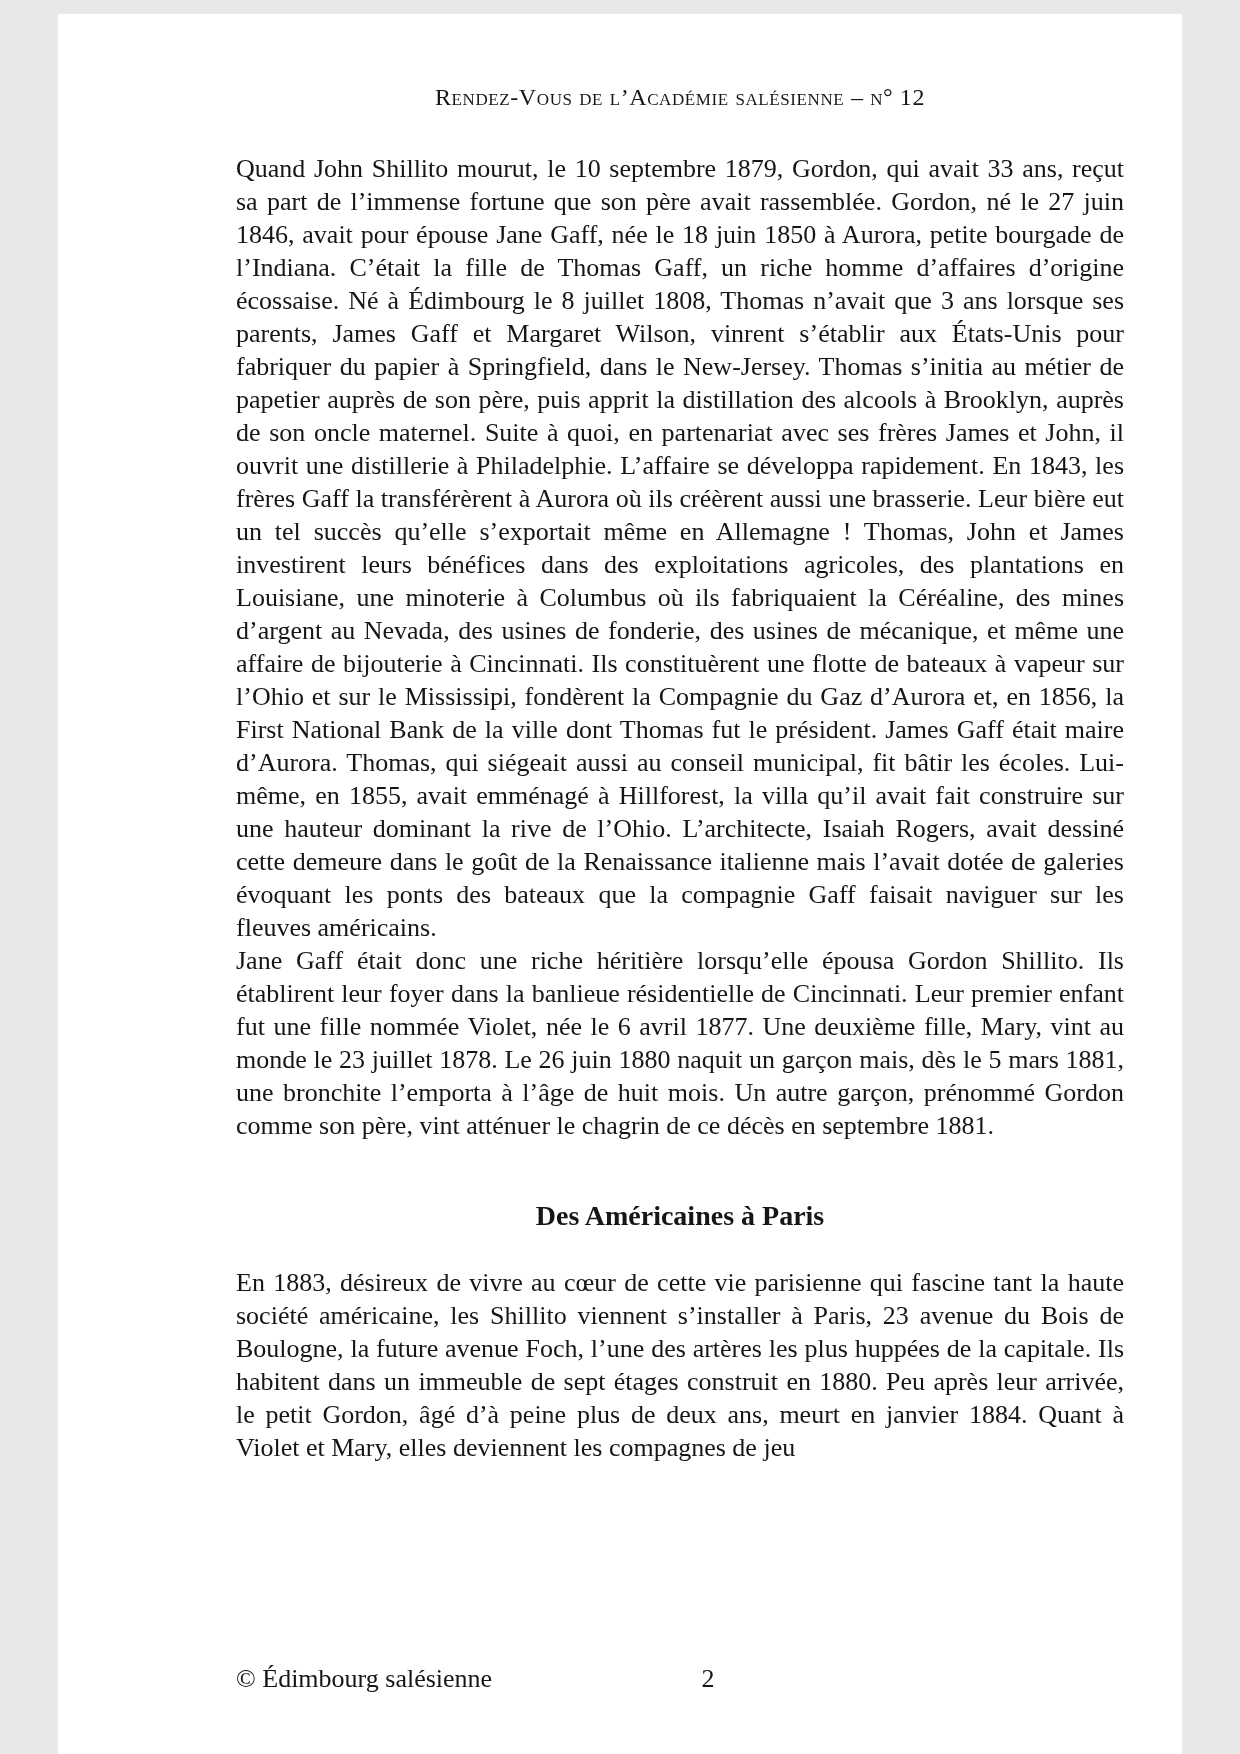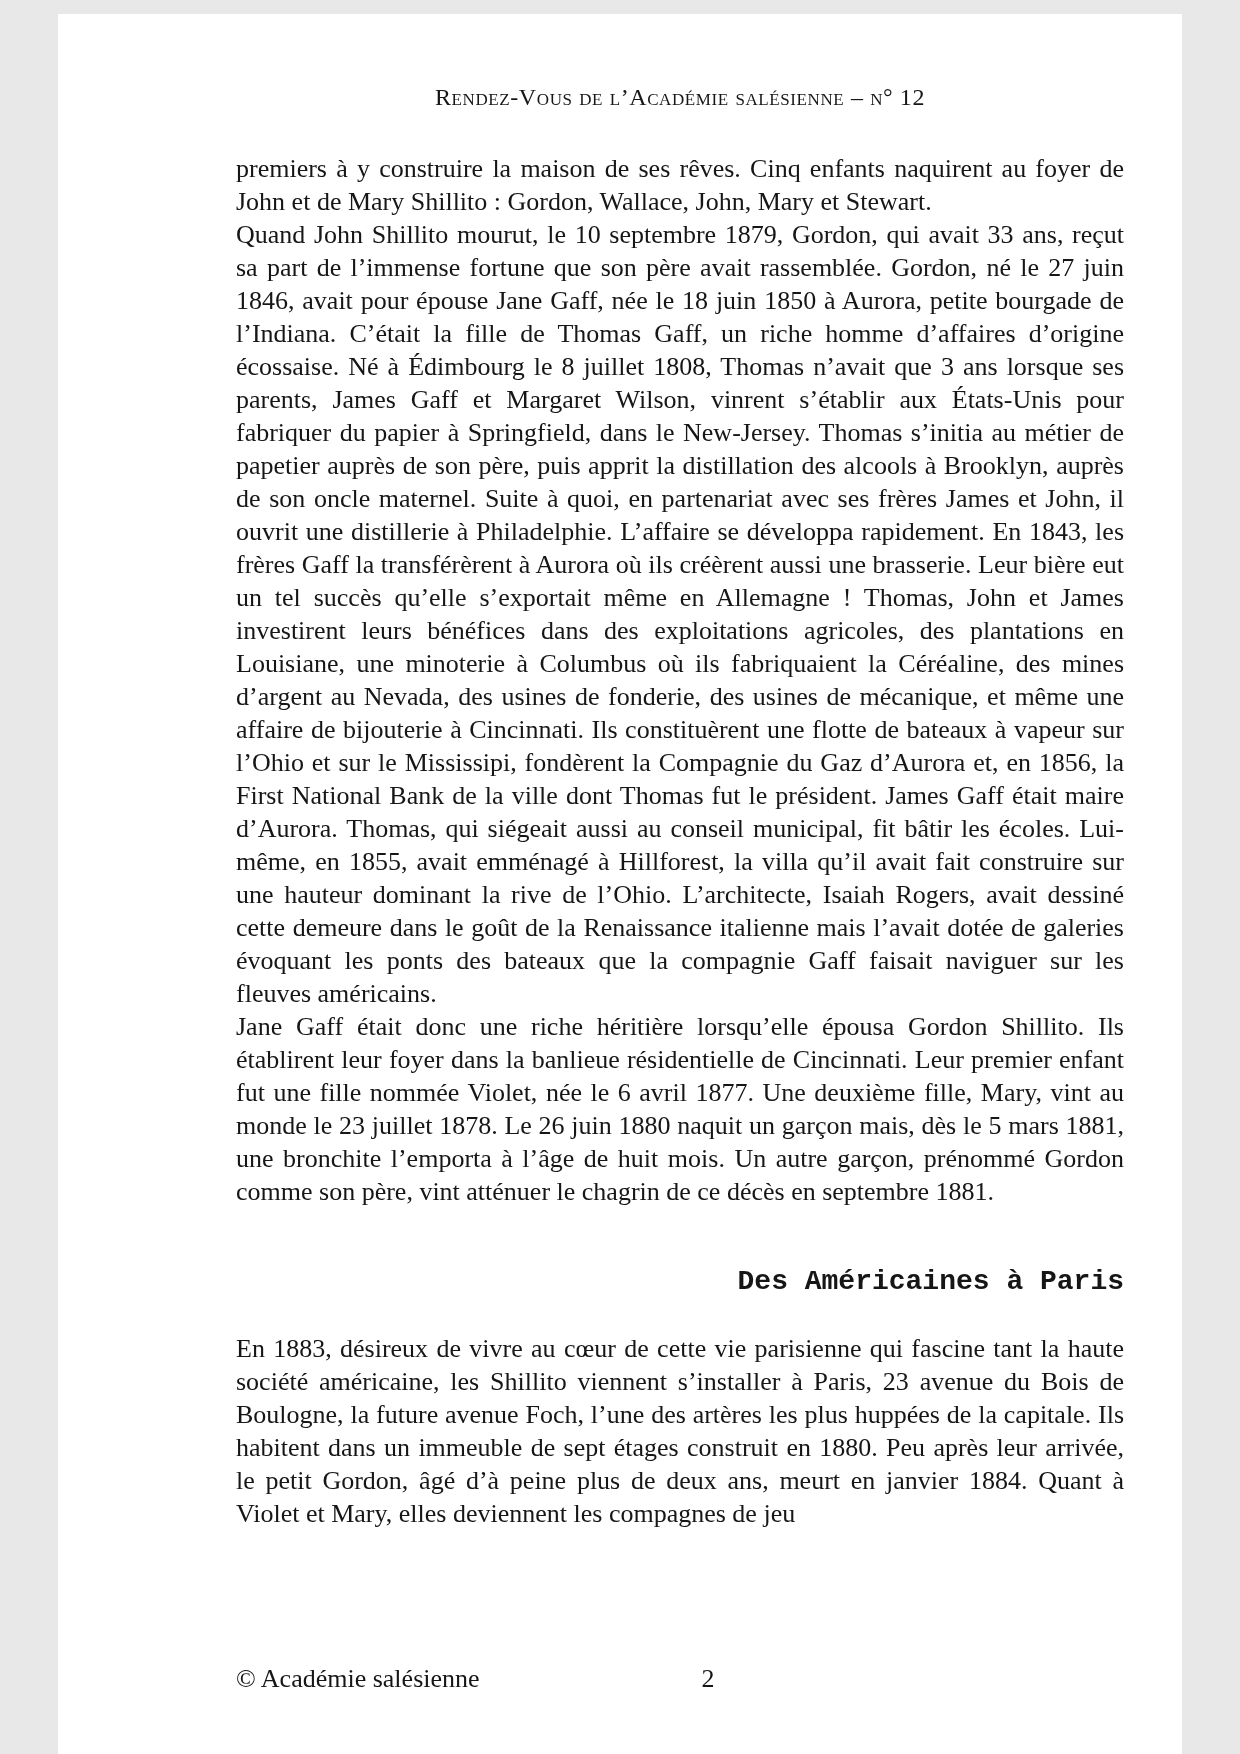--- a/index.html
+++ b/index.html
@@ -40,22 +40,21 @@
   }
   .textblock p {
     margin: 0;
     padding: 0;
   }
   .section-heading {
     font-size: 28px;
     font-weight: bold;
     line-height: 33px;
     margin: 57px 0 34px 0;
-    text-align: right;
-    font-family: Liberation Mono, monospace;
+    text-align: center;
   }
   .ital { }
   .page-footer {
     position: absolute;
     top: 1648px;
     left: 178px;
     width: 888px;
     font-size: 26px;
     line-height: 33px;
   }
@@ -74,30 +73,29 @@
 </style>
 </head>
 <body>
 
 <div class="page">
 
   <div class="running-header">Rendez-Vous de l’Académie salésienne – n° 12</div>
 
   <div class="textblock">
 
-    <p>premiers à y construire la maison de ses rêves. Cinq enfants naquirent au foyer de John et de Mary Shillito : Gordon, Wallace, John, Mary et Stewart.</p>
 
     <p><span>Quand John Shillito mourut, le 10 septembre 1879, Gordon, qui avait 33 ans, reçut sa part de l’immense fortune que son père avait rassemblée. Gordon, né le 27 juin 1846, avait pour épouse Jane Gaff, née le 18 juin 1850 à Aurora, petite bourgade de l’Indiana. C’était la fille de Thomas Gaff, un riche homme d’affaires d’origine écossaise. Né à Édimbourg le 8 juillet 1808, Thomas n’avait que 3 ans lorsque ses parents, James Gaff et Margaret Wilson, vinrent s’établir aux États-Unis pour fabriquer du papier à Springfield, dans le New-Jersey. Thomas s’initia au métier de papetier auprès de son père, puis apprit la distillation des alcools à Brooklyn, auprès de son oncle maternel. Suite à quoi, en partenariat avec ses frères James et John, il ouvrit une distillerie à Philadelphie. L’affaire se développa rapidement. En 1843, les frères Gaff la transférèrent à Aurora où ils créèrent aussi une brasserie. Leur bière eut un tel succès qu’elle s’exportait même en Allemagne ! Thomas, John et James investirent leurs bénéfices dans des exploitations agricoles, des plantations en Louisiane, une minoterie à Columbus où ils fabriquaient la </span><span class="ital">Céréaline</span><span>, des mines d’argent au Nevada, des usines de fonderie, des usines de mécanique, et même une affaire de bijouterie à Cincinnati. Ils constituèrent une flotte de bateaux à vapeur sur l’Ohio et sur le Mississipi, fondèrent la Compagnie du Gaz d’Aurora et, en 1856, la First National Bank de la ville dont Thomas fut le président. James Gaff était maire d’Aurora. Thomas, qui siégeait aussi au conseil municipal, fit bâtir les écoles. Lui-même, en 1855, avait emménagé à Hillforest, la villa qu’il avait fait construire sur une hauteur dominant la rive de l’Ohio. L’architecte, Isaiah Rogers, avait dessiné cette demeure dans le goût de la Renaissance italienne mais l’avait dotée de galeries évoquant les ponts des bateaux que la compagnie Gaff faisait naviguer sur les fleuves américains.</span></p>
 
     <p>Jane Gaff était donc une riche héritière lorsqu’elle épousa Gordon Shillito. Ils établirent leur foyer dans la banlieue résidentielle de Cincinnati. Leur premier enfant fut une fille nommée Violet, née le 6 avril 1877. Une deuxième fille, Mary, vint au monde le 23 juillet 1878. Le 26 juin 1880 naquit un garçon mais, dès le 5 mars 1881, une bronchite l’emporta à l’âge de huit mois. Un autre garçon, prénommé Gordon comme son père, vint atténuer le chagrin de ce décès en septembre 1881.</p>
 
     <h2 class="section-heading">Des Américaines à Paris</h2>
 
     <p>En 1883, désireux de vivre au cœur de cette vie parisienne qui fascine tant la haute société américaine, les Shillito viennent s’installer à Paris, 23 avenue du Bois de Boulogne, la future avenue Foch, l’une des artères les plus huppées de la capitale. Ils habitent dans un immeuble de sept étages construit en 1880. Peu après leur arrivée, le petit Gordon, âgé d’à peine plus de deux ans, meurt en janvier 1884. Quant à Violet et Mary, elles deviennent les compagnes de jeu</p>
 
   </div>
 
   <div class="page-footer">
-    <span class="copyright">© Académie salésienne</span>
+    <span class="copyright">© Édimbourg salésienne</span>
     <span class="pagenum">2</span>
   </div>
 
 </div>
 
 </body></html>

